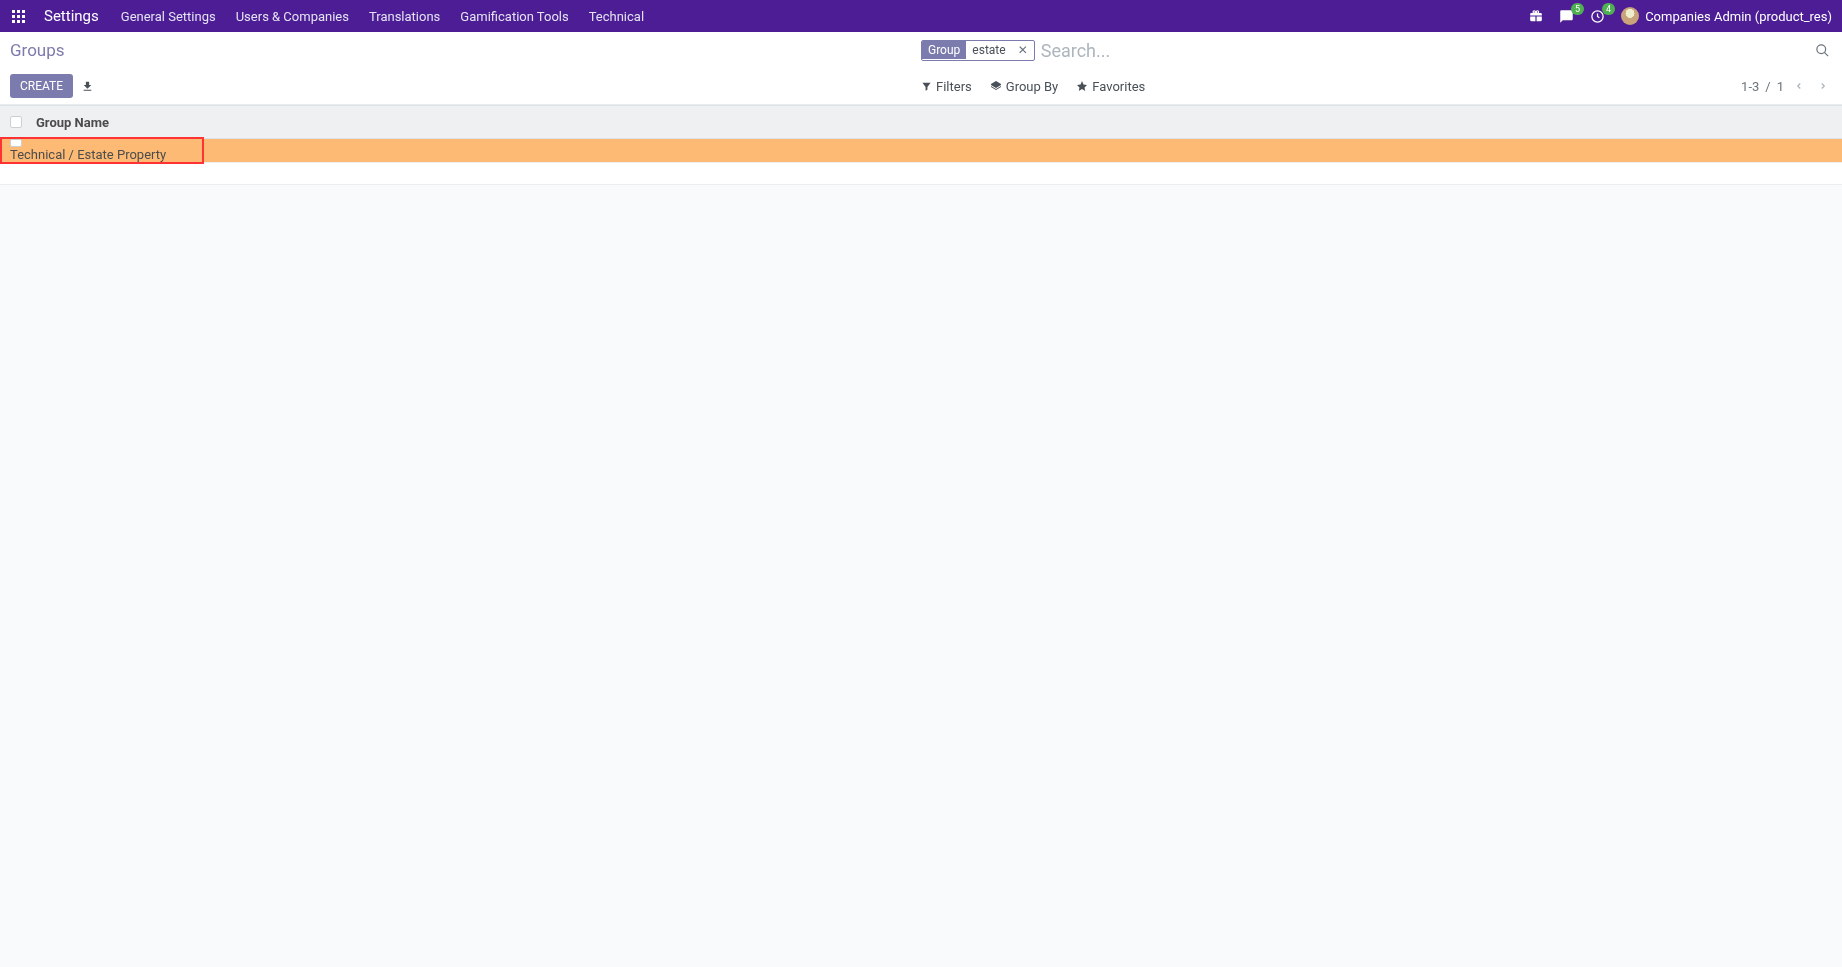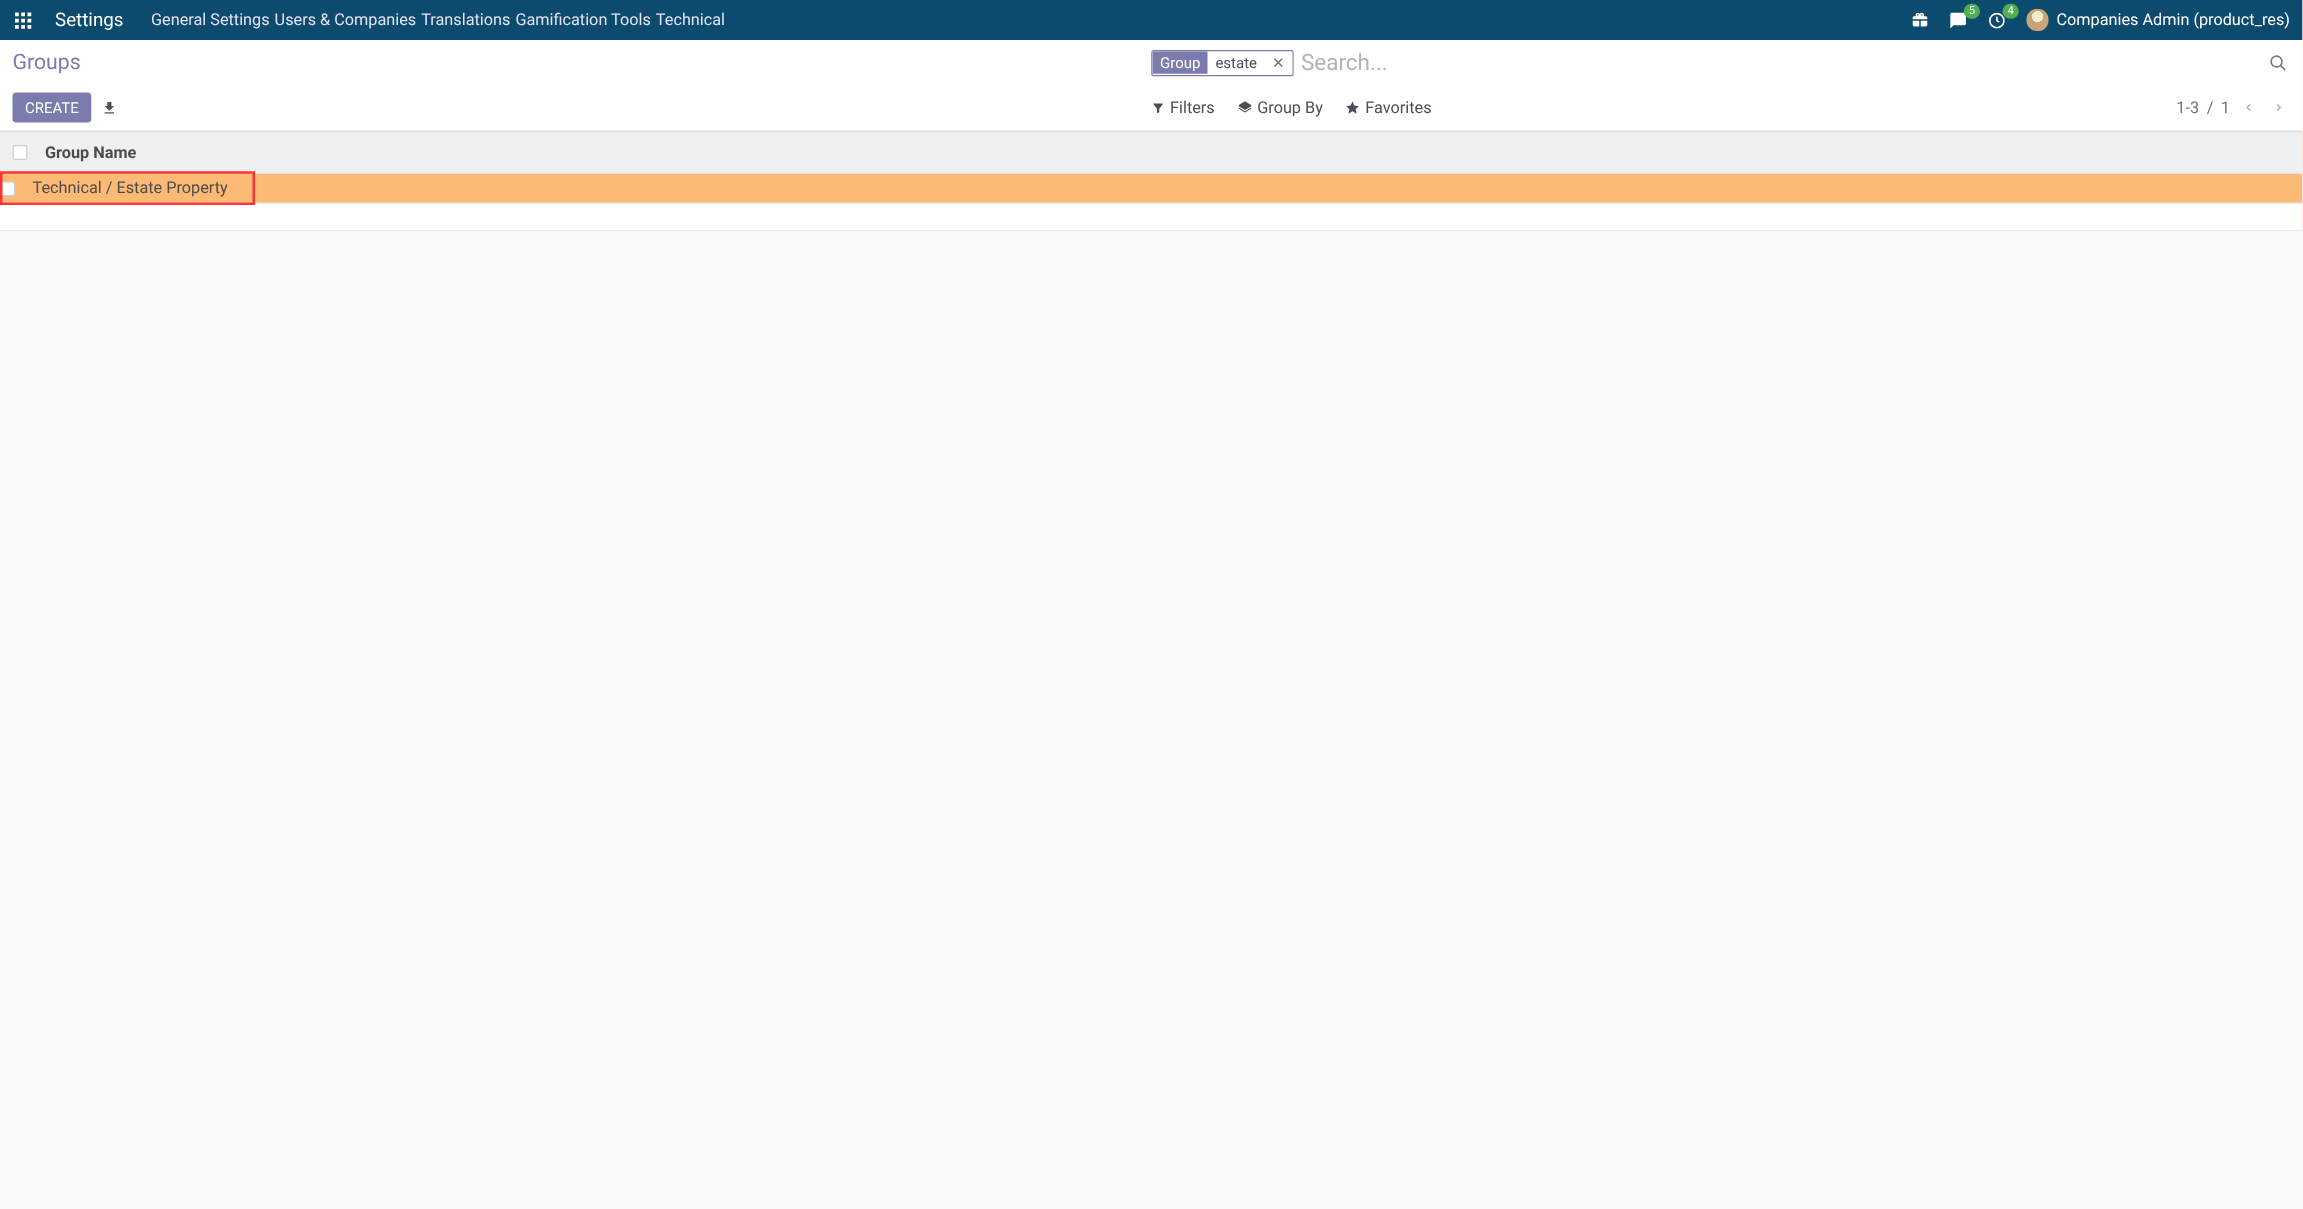--- a/index.html
+++ b/index.html
@@ -1,32 +1,32 @@
 <!DOCTYPE html>
 <html><head>
 <meta charset="utf-8">
 <style>
 * { margin: 0; padding: 0; box-sizing: border-box; font-family: -apple-system, BlinkMacSystemFont, "Segoe UI", Roboto, Helvetica, Arial, sans-serif; }
 body { background: #f9fafb; color: #495057; font-size: 13px; }
 
 
 .navbar {
-  background: #0c4a6e;
+  background: #4c1d95;
   height: 32px;
   display: flex;
   align-items: center;
   padding: 0 10px;
   color: #fff;
 }
 .navbar-left { display: flex; align-items: center; gap: 18px; }
 .apps-icon { width: 16px; height: 16px; display: inline-flex; align-items: center; justify-content: center; cursor: pointer; }
 .apps-grid { display: grid; grid-template-columns: repeat(3, 3px); grid-template-rows: repeat(3, 3px); gap: 2px; }
 .apps-grid span { background: #fff; width: 3px; height: 3px; }
 .brand { font-size: 15px; color: #fff; }
-.nav-menu { display: flex; gap: 4px; margin-left: 4px; }
+.nav-menu { display: flex; gap: 20px; margin-left: 4px; }
 .nav-menu-item { color: #e4e3f2; font-size: 13px; cursor: pointer; }
 
 .navbar-right { margin-left: auto; display: flex; align-items: center; gap: 16px; }
 .tray-item { position: relative; display: inline-flex; align-items: center; cursor: pointer; color: #fff; }
 .badge {
   position: absolute; top: -6px; right: -10px;
   background: #4eb051; color: #fff;
   font-size: 9px; padding: 1px 4px; border-radius: 8px; line-height: 10px;
 }
 .avatar {
@@ -79,22 +79,22 @@
 .table-header {
   background: #eef0f2; display: flex; align-items: center; height: 34px;
   border-top: 1px solid #dee2e6; border-bottom: 1px solid #dee2e6; padding-left: 10px;
 }
 .checkbox {
   width: 12px; height: 12px; border: 1px solid #cbd0d6; border-radius: 2px; margin-right: 14px; cursor: pointer; background: #fff;
 }
 .th-label { font-weight: 700; color: #4c4c4c; font-size: 13px; }
 
 .table-row {
-  display: flex; align-items: center; height: 24px;
-  border-bottom: 1px solid #eceef0; 
+  display: flex; height: 24px;
+  border-bottom: 1px solid #eceef0; padding-left: 10px; flex-direction: column;
 }
 .row-highlight { border: 2px solid #f33; position: absolute; pointer-events: none; }
 .row-rel { position: relative; }
 .row-link { color: #4c4c4c; font-size: 13px; cursor: pointer; }
 
 .post-spacer { height: 22px; border-bottom: 1px solid #eceef0; background:#fff; }
 
 svg { display: block; }
 </style>
 </head>

